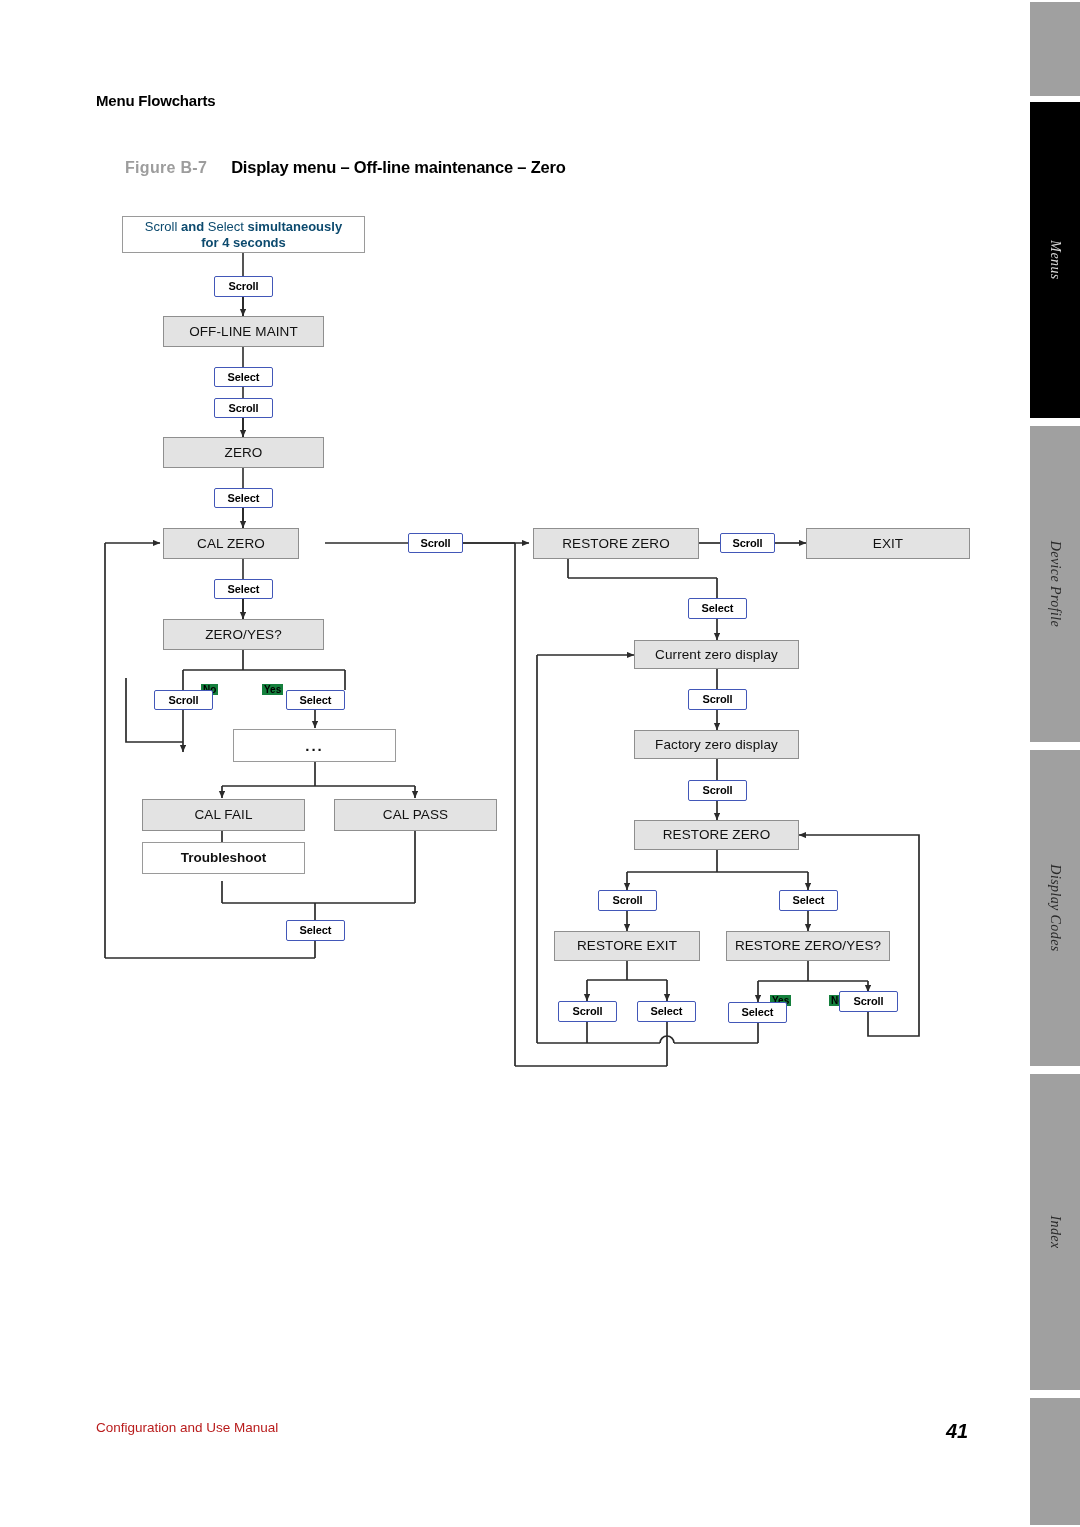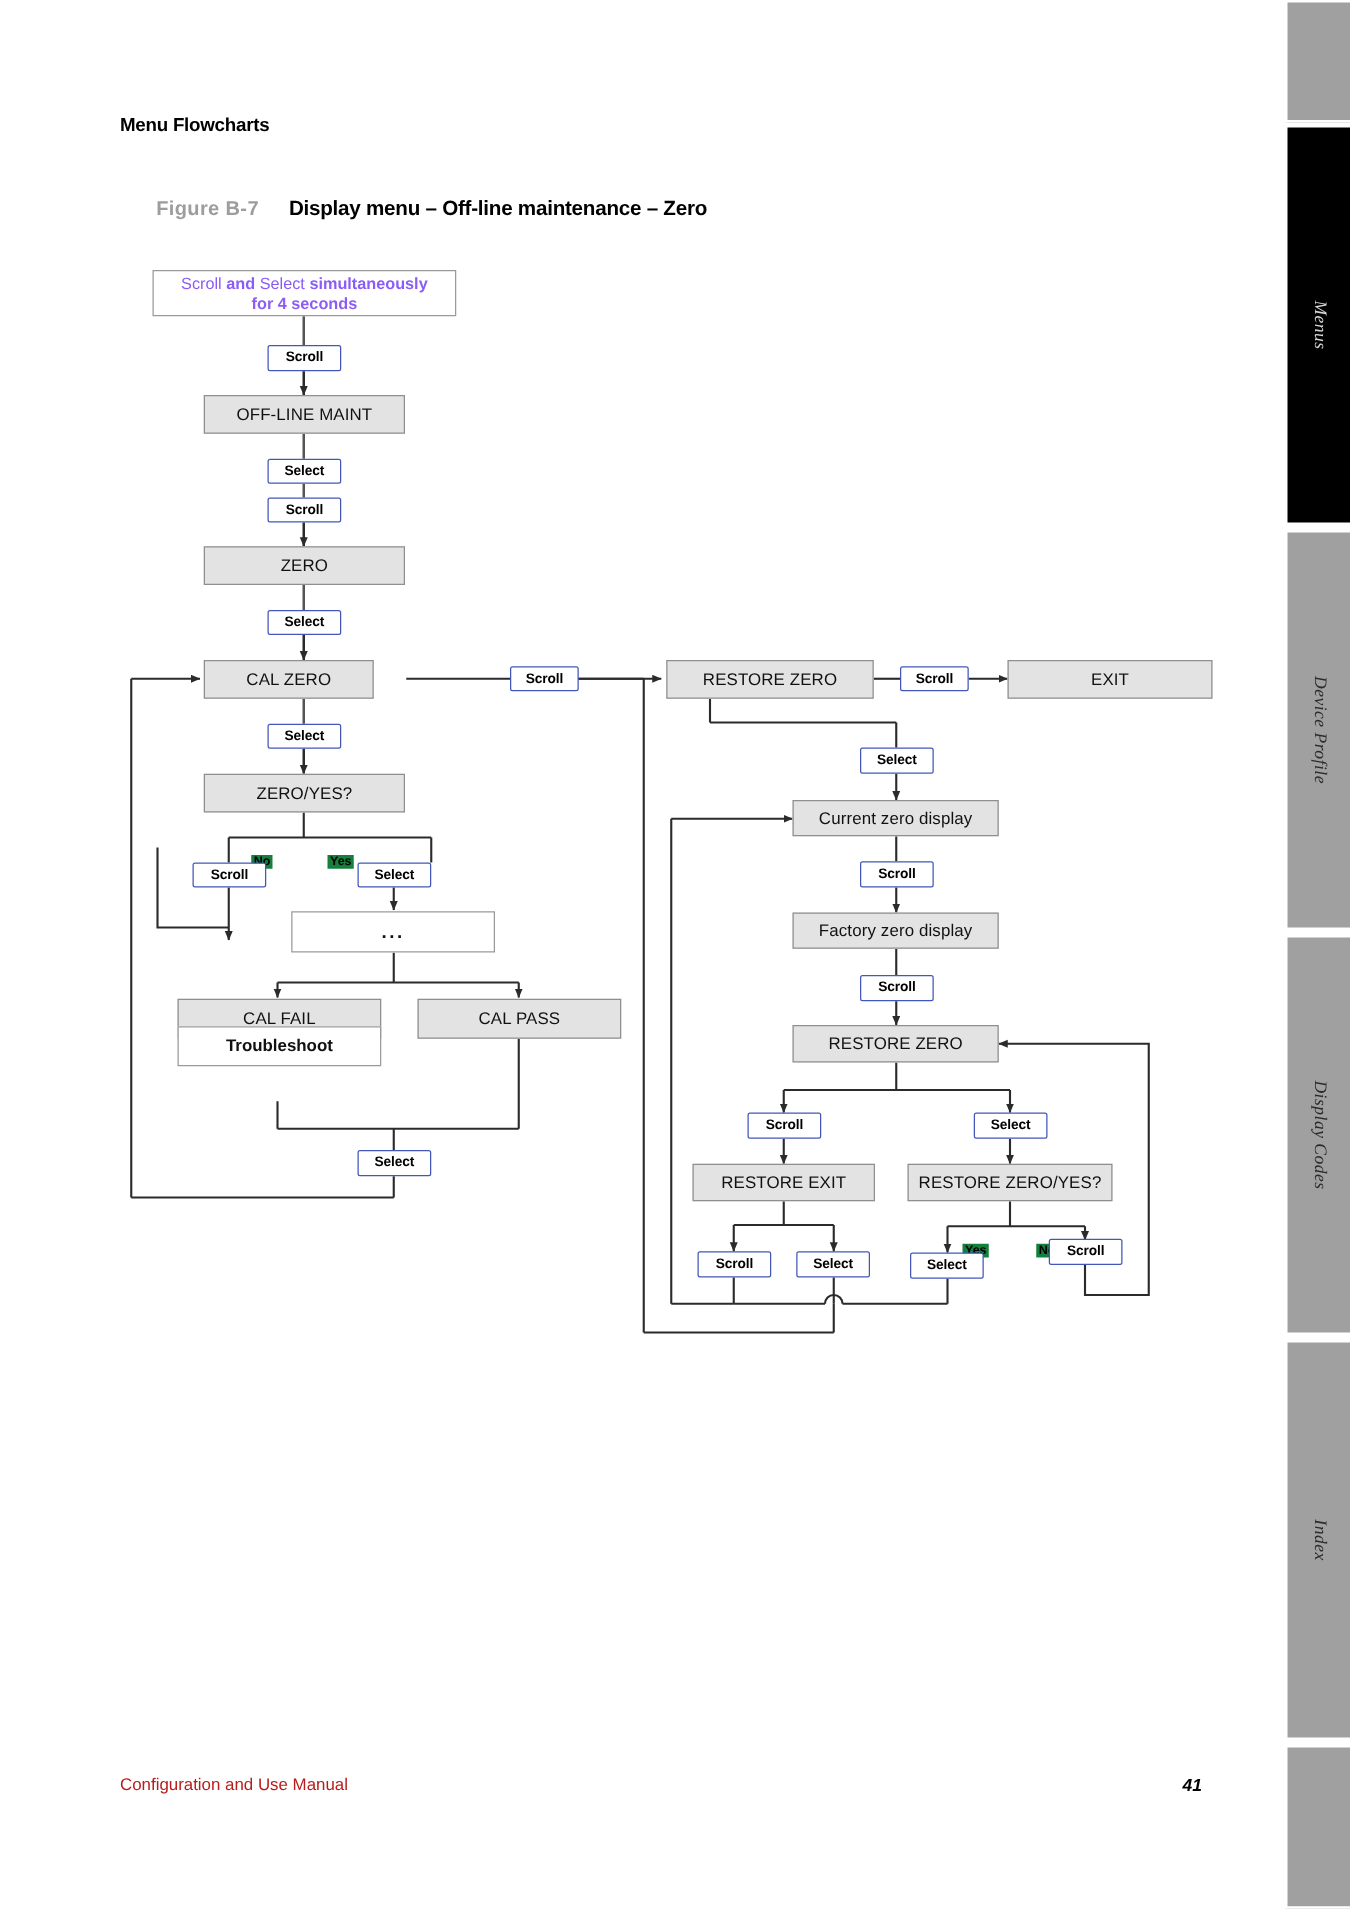--- a/index.html
+++ b/index.html
@@ -48,21 +48,21 @@
   
   #footer-left {
     position: absolute;
     left: 96px; top: 1420px;
     font-size: 13.5px;
     color: #b91c1c;
   }
   #footer-page {
     position: absolute;
     left: 946px; top: 1420px;
-    font-size: 14px;
+    font-size: 20px;
     font-weight: bold;
     font-style: italic;
     color: #000000;
   }
 
   
   #side-tabs {
     position: absolute;
     left: 1025px; top: 0;
     width: 55px; height: 1527px;
@@ -142,21 +142,21 @@
     font-size: 10px;
     font-weight: bold;
     color: #000000;
     background: #15803d;
     padding: 0 2px;
     white-space: nowrap;
     margin-top: 22px;
   }
 
   
-  .instr { font-size: 13px; color: #8b5cf6; }
+  .instr { font-size: 13px; color: #0c4a6e; }
   .instr .b { font-weight: bold; }
   #node-start { flex-direction: column; padding: 4px 6px; }
   #node-start .l1 { white-space: nowrap; }
   #node-start .l2 { white-space: nowrap; font-weight: bold; }
 </style>
 </head>
 <body>
 
 <div id="page">
 
@@ -311,21 +311,21 @@
     <div class="branch-label" style="left:262px; top:662px;">Yes</div>
 
     <div class="node action" style="left:154px; top:690px; width:59px; height:20px;">Scroll</div>
     <div class="node action" style="left:286px; top:690px; width:59px; height:20px;">Select</div>
 
     <div class="node plain ellipsis" style="left:233px; top:729px; width:163px; height:33px;">...</div>
 
     <div class="node state" style="left:142px; top:799px; width:163px; height:32px;">CAL FAIL</div>
     <div class="node state" style="left:334px; top:799px; width:163px; height:32px;">CAL PASS</div>
 
-    <div class="node plain bold" style="left:142px; top:821px; width:163px; height:32px;">Troubleshoot</div>
+    <div class="node plain bold" style="left:142px; top:842px; width:163px; height:32px;">Troubleshoot</div>
 
     <div class="node action" style="left:286px; top:920px; width:59px; height:21px;">Select</div>
 
     <div class="node action" style="left:408px; top:533px; width:55px; height:20px;">Scroll</div>
 
     <div class="node state" style="left:533px; top:528px; width:166px; height:31px;">RESTORE ZERO</div>
 
     <div class="node action" style="left:720px; top:533px; width:55px; height:20px;">Scroll</div>
 
     <div class="node state" style="left:806px; top:528px; width:164px; height:31px;">EXIT</div>

